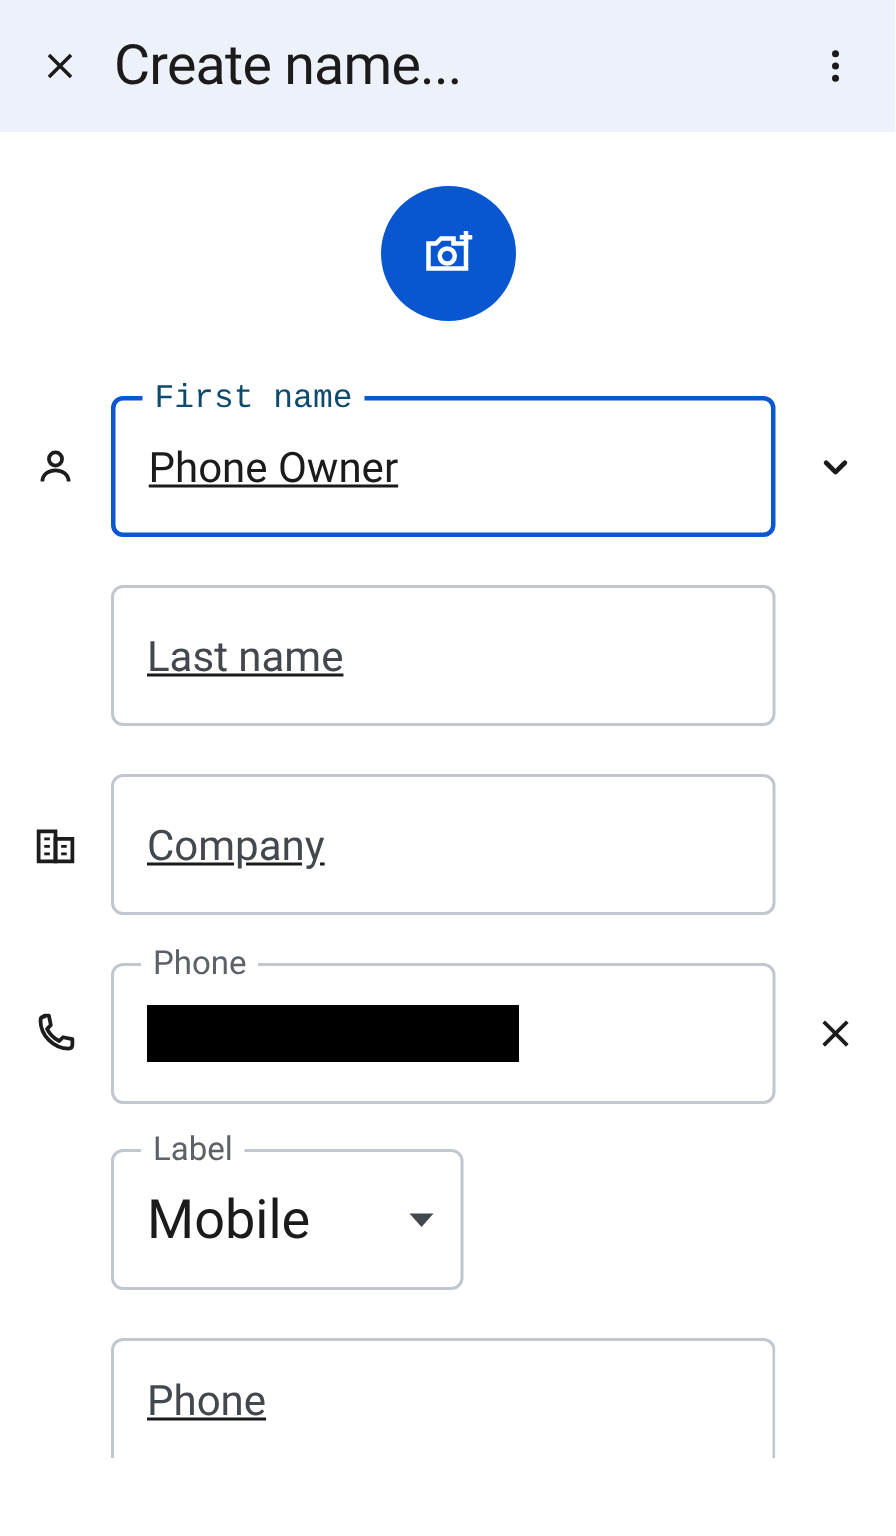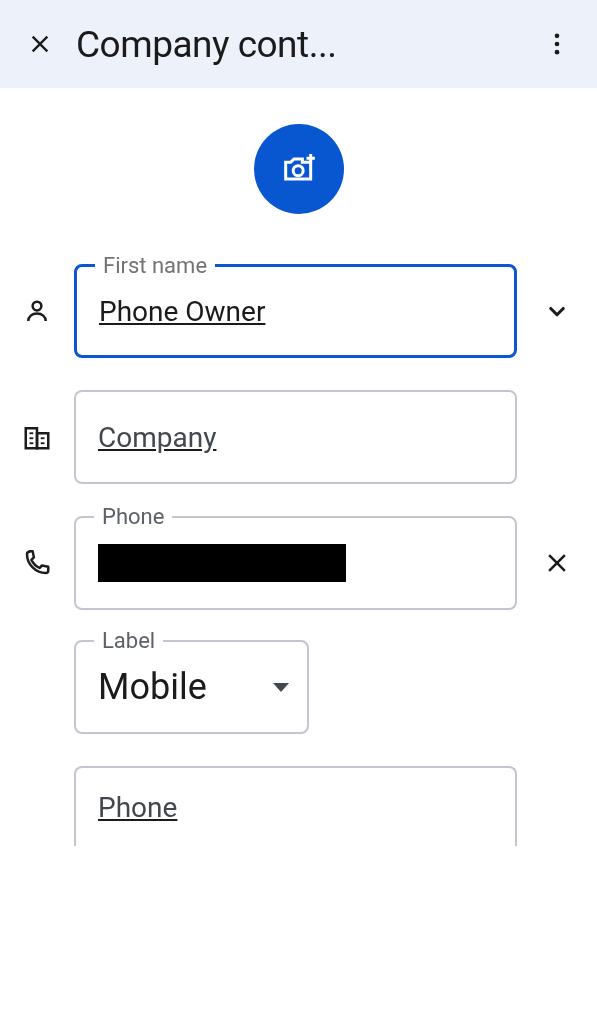--- a/index.html
+++ b/index.html
@@ -114,21 +114,22 @@
     .outlined .float-label {
       position: absolute;
       top: -14px;
       left: 18px;
       background: #fff;
       padding: 0 8px;
       font-size: 22px;
       color: #5d6168;
     }
     .outlined.focused .float-label {
-      color: #737373;
+      color: #0c4a6e;
+      font-family: Liberation Mono, monospace;
     }
     .outlined input, .outlined .value {
       border: none;
       outline: none;
       font-size: 28px;
       color: #1b1b1b;
       width: 100%;
       background: transparent;
       font-family: inherit;
       text-decoration: underline;
@@ -192,21 +193,21 @@
   </style>
 </head>
 <body>
 
 <div class="header">
   <div class="close-btn">
     <svg viewBox="0 0 24 24">
       <path d="M19 6.41 17.59 5 12 10.59 6.41 5 5 6.41 10.59 12 5 17.59 6.41 19 12 13.41 17.59 19 19 17.59 13.41 12z" fill="#1b1b1b"></path>
     </svg>
   </div>
-  <div class="title">Company cont...</div>
+  <div class="title">Create name...</div>
   <div class="more-btn">
     <svg viewBox="0 0 24 24">
       <circle cx="12" cy="5" r="2" fill="#1b1b1b"></circle>
       <circle cx="12" cy="12" r="2" fill="#1b1b1b"></circle>
       <circle cx="12" cy="19" r="2" fill="#1b1b1b"></circle>
     </svg>
   </div>
 </div>
 
 <div class="avatar-section">
@@ -234,20 +235,29 @@
         <input type="text" value="Phone Owner" style="">
       </div>
     </div>
     <div class="trail-slot">
       <svg viewBox="0 0 24 24">
         <path d="M7 10l5 5 5-5" fill="none" stroke="#1b1b1b" stroke-width="2.5" stroke-linecap="round" stroke-linejoin="round"></path>
       </svg>
     </div>
   </div>
 
+  <div class="row">
+    <div class="spacer-left"></div>
+    <div class="field-wrap">
+      <div class="outlined field">
+        <input type="text" placeholder="Last name" style="">
+      </div>
+    </div>
+    <div class="spacer-right"></div>
+  </div>
 
   <div class="row">
     <div class="icon-slot">
       <svg viewBox="0 0 24 24">
         <rect x="3" y="5" width="9" height="16" fill="none" stroke="#1c1c1c" stroke-width="2"></rect>
         <rect x="12" y="9" width="9" height="12" fill="none" stroke="#1c1c1c" stroke-width="2"></rect>
         <line x1="6" y1="9" x2="9" y2="9" stroke="#1c1c1c" stroke-width="1.5"></line>
         <line x1="6" y1="13" x2="9" y2="13" stroke="#1c1c1c" stroke-width="1.5"></line>
         <line x1="6" y1="17" x2="9" y2="17" stroke="#1c1c1c" stroke-width="1.5"></line>
         <line x1="15" y1="13" x2="18" y2="13" stroke="#1c1c1c" stroke-width="1.5"></line>

